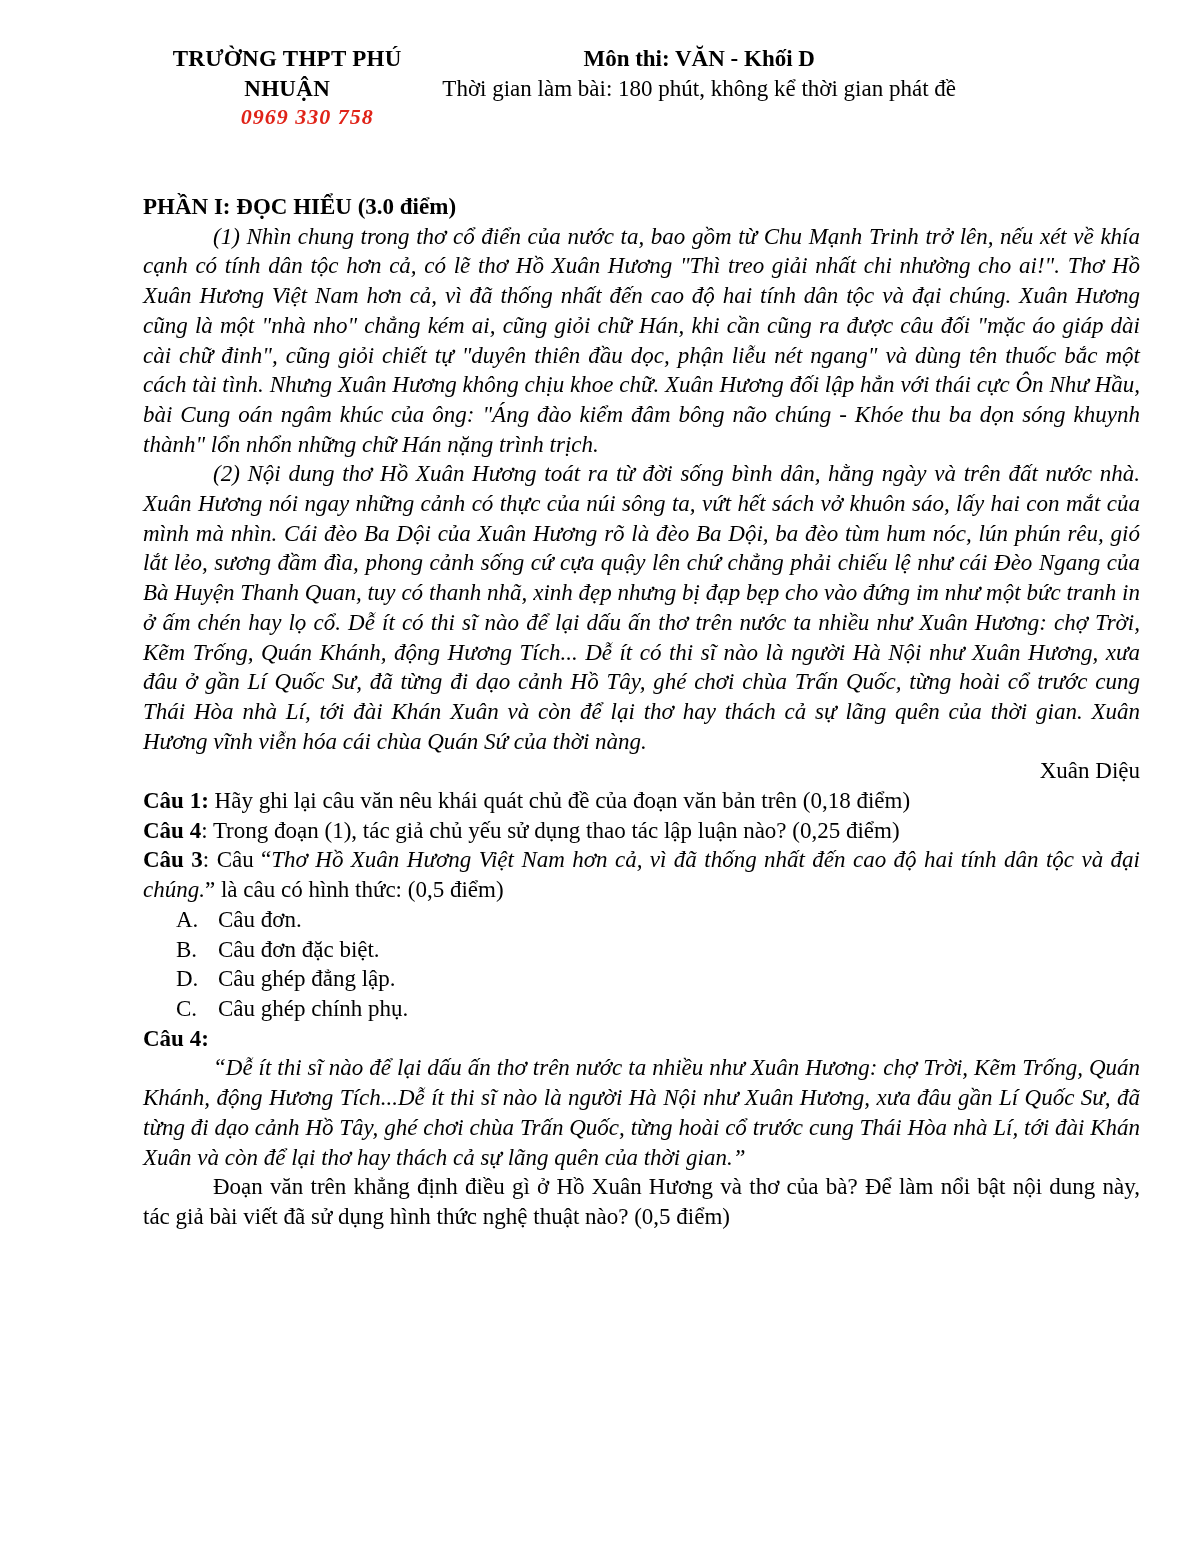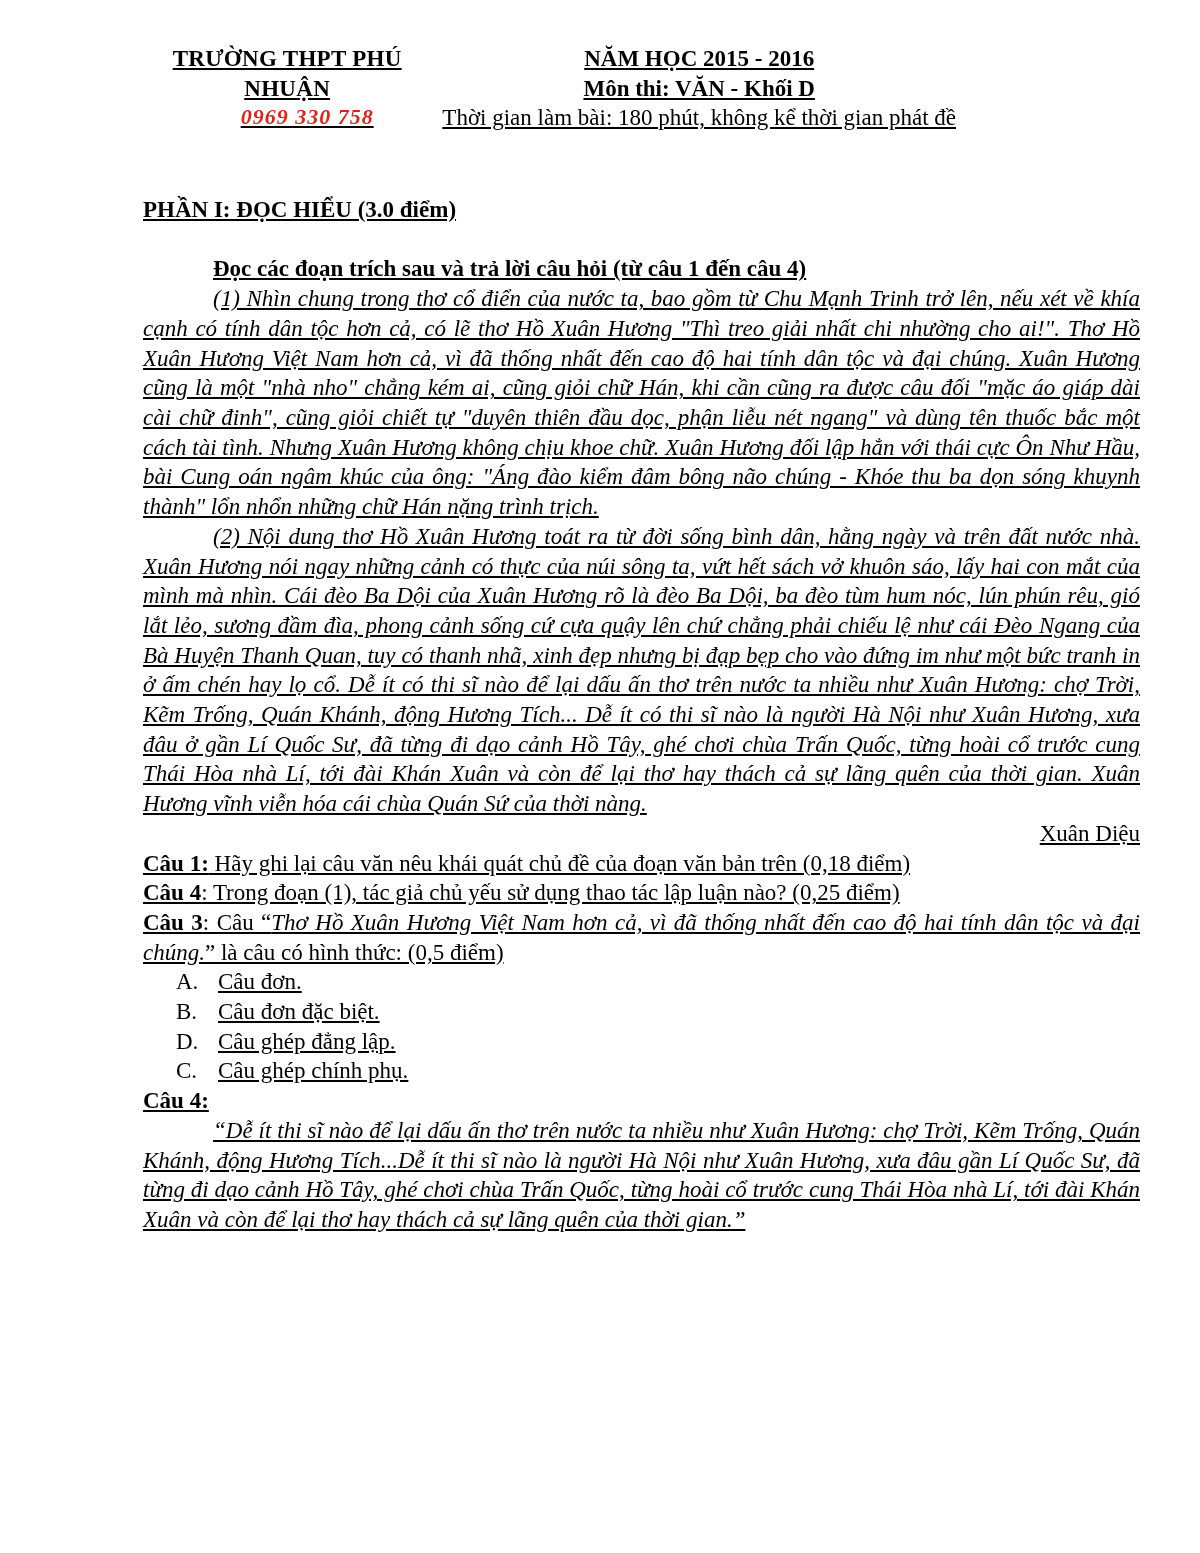--- a/index.html
+++ b/index.html
@@ -3,21 +3,21 @@
 <meta charset="utf-8">
 <style>
   * { margin: 0; padding: 0; box-sizing: border-box; }
   html, body { background: #ffffff; }
   body {
     width: 1200px; height: 1553px;
     font-family: "Liberation Serif", "DejaVu Serif", serif;
     color: #000;
     overflow: hidden;
   }
-  .page { position: relative; width: 956px; height: 1553px; text-decoration: underline; }
+  .page { position: relative; width: 956px; height: 1553px; }
 
   
   .header { display: flex; padding-top: 44px; }
   .header-left { width: 382px; margin-left: 146px; text-align: center; }
   .school-name { font-size: 23px; font-weight: bold; line-height: 30px; letter-spacing: 0.3px; }
   .brand-logo {
     font-size: 33px; font-weight: bold; font-style: italic;
     color: var(--brand, #e02318); line-height: 33px; letter-spacing: 1px;
   }
   .brand-phone {
@@ -50,31 +50,29 @@
 <body>
 
 <div class="page">
 
   <header class="header">
     <div class="header-left">
       <div class="school-name">TRƯỜNG THPT PHÚ NHUẬN</div>
       <div class="brand-phone">0969 330 758</div>
     </div>
     <div class="header-right">
-      <div class="ht bold">NĂM HỌC 2015 - 2016</div>
       <div class="ht bold">Môn thi: VĂN - Khối D</div>
       <div class="ht">Thời gian làm bài: 180 phút, không kể thời gian phát đề</div>
     </div>
   </header>
 
   <main class="content">
 
     <div class="section-heading">PHẦN I: ĐỌC HIỂU (3.0 điểm)</div>
 
-    <div class="instruction">Đọc các đoạn trích sau và trả lời câu hỏi (từ câu 1 đến câu 4)</div>
 
     <p class="para">(1) Nhìn chung trong thơ cổ điển của nước ta, bao gồm từ Chu Mạnh Trinh trở lên, nếu xét về khía cạnh có tính dân tộc hơn cả, có lẽ thơ Hồ Xuân Hương "Thì treo giải nhất chi nhường cho ai!". Thơ Hồ Xuân Hương Việt Nam hơn cả, vì đã thống nhất đến cao độ hai tính dân tộc và đại chúng. Xuân Hương cũng là một "nhà nho" chẳng kém ai, cũng giỏi chữ Hán, khi cần cũng ra được câu đối "mặc áo giáp dài cài chữ đinh", cũng giỏi chiết tự "duyên thiên đầu dọc, phận liễu nét ngang" và dùng tên thuốc bắc một cách tài tình. Nhưng Xuân Hương không chịu khoe chữ. Xuân Hương đối lập hẳn với thái cực Ôn Như Hầu, bài Cung oán ngâm khúc của ông: "Áng đào kiểm đâm bông não chúng - Khóe thu ba dọn sóng khuynh thành" lổn nhổn những chữ Hán nặng trình trịch.</p>
     <p class="para">(2) Nội dung thơ Hồ Xuân Hương toát ra từ đời sống bình dân, hằng ngày và trên đất nước nhà. Xuân Hương nói ngay những cảnh có thực của núi sông ta, vứt hết sách vở khuôn sáo, lấy hai con mắt của mình mà nhìn. Cái đèo Ba Dội của Xuân Hương rõ là đèo Ba Dội, ba đèo tùm hum nóc, lún phún rêu, gió lắt lẻo, sương đầm đìa, phong cảnh sống cứ cựa quậy lên chứ chẳng phải chiếu lệ như cái Đèo Ngang của Bà Huyện Thanh Quan, tuy có thanh nhã, xinh đẹp nhưng bị đạp bẹp cho vào đứng im như một bức tranh in ở ấm chén hay lọ cổ. Dễ ít có thi sĩ nào để lại dấu ấn thơ trên nước ta nhiều như Xuân Hương: chợ Trời, Kẽm Trống, Quán Khánh, động Hương Tích... Dễ ít có thi sĩ nào là người Hà Nội như Xuân Hương, xưa đâu ở gần Lí Quốc Sư, đã từng đi dạo cảnh Hồ Tây, ghé chơi chùa Trấn Quốc, từng hoài cổ trước cung Thái Hòa nhà Lí, tới đài Khán Xuân và còn để lại thơ hay thách cả sự lãng quên của thời gian. Xuân Hương vĩnh viễn hóa cái chùa Quán Sứ của thời nàng.</p>
 
     <div class="author-line">Xuân Diệu</div>
 
     <p class="q-line"><span class="q-label">Câu 1:</span><span> Hãy ghi lại câu văn nêu khái quát chủ đề của đoạn văn bản trên (0,18 điểm)</span></p>
 
     <p class="q-line"><span class="q-label">Câu 4</span><span>: Trong đoạn (1), tác giả chủ yếu sử dụng thao tác lập luận nào? (0,25 điểm)</span></p>
 
@@ -84,15 +82,16 @@
       <div class="option-row"><span class="option-letter">A.</span><span>Câu đơn.</span></div>
       <div class="option-row"><span class="option-letter">B.</span><span>Câu đơn đặc biệt.</span></div>
       <div class="option-row"><span class="option-letter">D.</span><span>Câu ghép đẳng lập.</span></div>
       <div class="option-row"><span class="option-letter">C.</span><span>Câu ghép chính phụ.</span></div>
     </div>
 
     <p class="q-line"><span class="q-label">Câu 4:</span></p>
 
     <p class="para">“Dễ ít thi sĩ nào để lại dấu ấn thơ trên nước ta nhiều như Xuân Hương: chợ Trời, Kẽm Trống, Quán Khánh, động Hương Tích...Dễ ít thi sĩ nào là người Hà Nội như Xuân Hương, xưa đâu gần Lí Quốc Sư, đã từng đi dạo cảnh Hồ Tây, ghé chơi chùa Trấn Quốc, từng hoài cổ trước cung Thái Hòa nhà Lí, tới đài Khán Xuân và còn để lại thơ hay thách cả sự lãng quên của thời gian.”</p>
 
+    <p class="q4-question">Đoạn văn trên khẳng định điều gì ở Hồ Xuân Hương và thơ của bà? Để làm nổi bật nội dung này, tác giả bài viết đã sử dụng hình thức nghệ thuật nào? (0,5 điểm)</p>
 
   </main>
 </div>
 
 </body></html>

